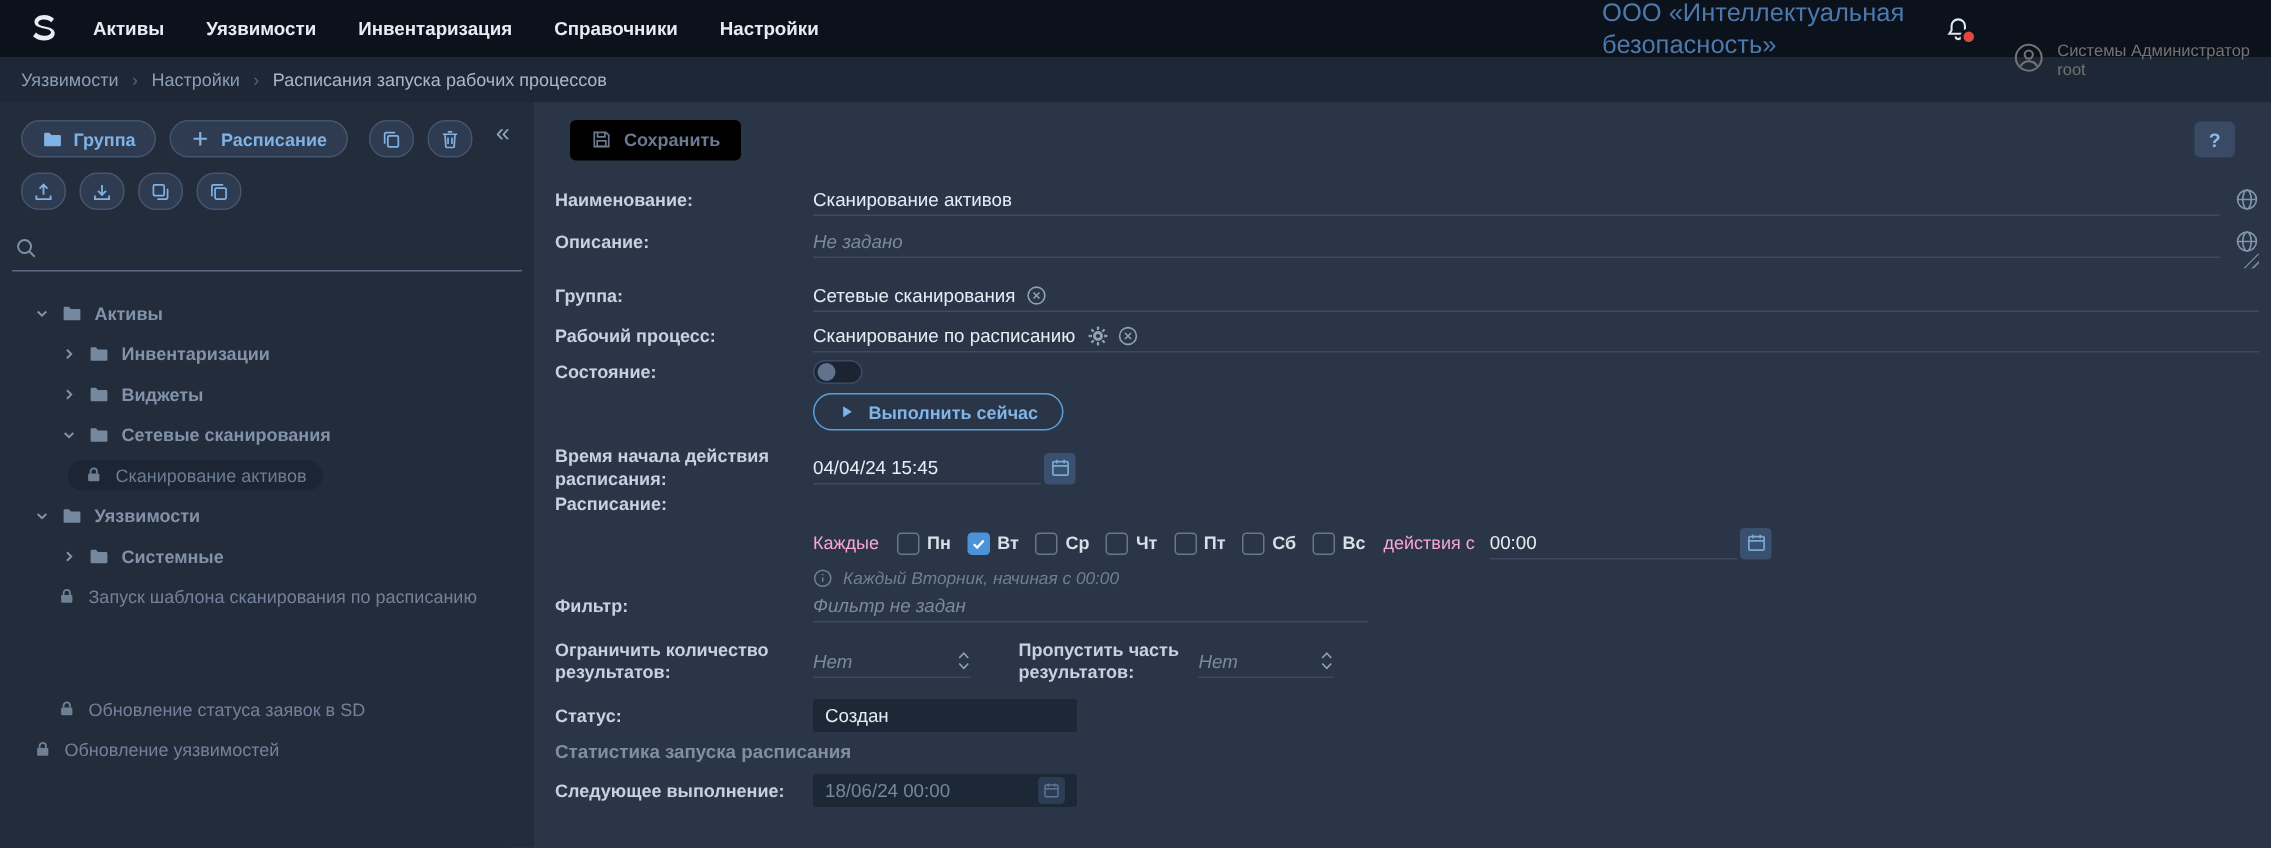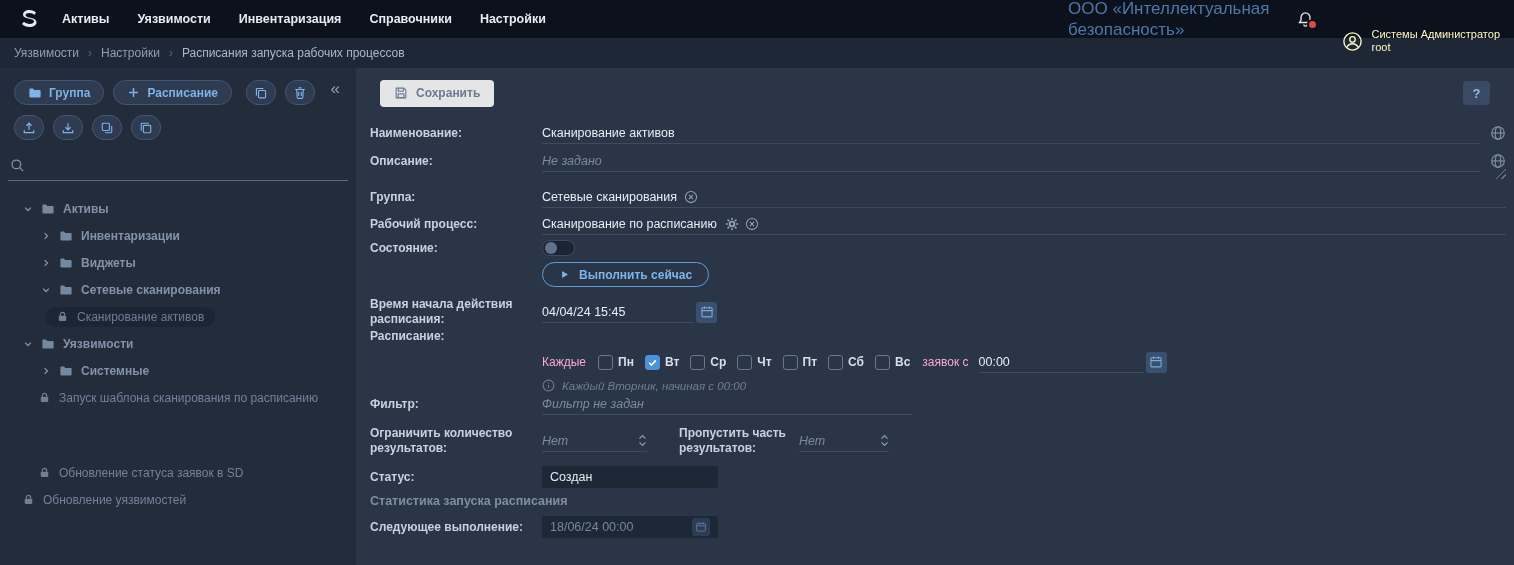--- a/index.html
+++ b/index.html
@@ -16,21 +16,21 @@
     height:38px; background:#0c121c; display:flex; align-items:center;
     padding:0 14px; gap:0;
   }
   .logo { width:30px; height:28px; display:flex; align-items:center; justify-content:center; margin-right:18px; }
   .menu { display:flex; align-items:center; gap:28px; }
   .menu-item { color:#e7ecf3; font-weight:700; font-size:12.5px; cursor:pointer; white-space:nowrap; }
   .top-right { margin-left:auto; display:flex; align-items:center; }
   .org { text-align:left; color:#4d78ab; font-size:17px; line-height:1.25; margin-right:28px; }
   .bell { position:relative; color:#dfe7f0; margin-right:28px; cursor:pointer; }
   .bell .dot { position:absolute; right:-2px; bottom:0; width:7px; height:7px; border-radius:50%; background:#e04840; box-shadow:0 0 0 2px #0c121c; }
-  .user { display:flex; align-items:center; gap:8px; color:#fef9c3; cursor:pointer;margin-top:44px; }
+  .user { display:flex; align-items:flex-start; gap:8px; color:#737373; cursor:pointer;margin-top:44px; }
   .user-txt { font-size:11px; line-height:1.2; }
 
   
   .breadcrumb {
     height:30px; background:#1d2736; display:flex; align-items:center;
     padding:0 14px; font-size:12px; color:#8c9fb7;
   }
   .crumb { cursor:pointer; white-space:nowrap; }
   .crumb.last { color:#a8b8cd; cursor:default; }
   .crumb-sep { margin:0 9px; color:#54657d; }
@@ -68,21 +68,21 @@
   .tree-pill.selected .tree-label { color:#6c7d94; }
   .ticon-folder { color:#7488a0; }
   .ticon-lock { color:#6f8095; }
   .tree-label { color:#72829a; white-space:nowrap; }
   .tree-label.bold { font-weight:700; color:#8292a8; }
 
   
   .main { flex:1; background:#2a3547; padding:0 8px 0 10px; min-width:0; }
   .main-toolbar { height:46px; display:flex; align-items:center; padding:4px 16px 0 14px; }
   .save-btn {
-    height:27px; border-radius:4px; background:#e5e5e5; border:none; color:#6a7a91;
+    height:27px; border-radius:4px; background:#000000; border:none; color:#6a7a91;
     font-family:inherit; font-size:12px; font-weight:600;
     display:inline-flex; align-items:center; gap:8px; padding:0 14px; cursor:default;
   }
   .help-btn {
     margin-left:auto; width:27px; height:24px; border-radius:4px; background:#3a4a64; border:none;
     color:#8fb9e8; font-weight:700; font-size:13px; cursor:pointer;
     display:inline-flex; align-items:center; justify-content:center; font-family:inherit;
   }
 
   .form { padding:8px 0 0 4px; }
@@ -621,21 +621,21 @@
               </label>
               <label class="day">
                 <span class="cb"></span>
                 <span class="day-label">Сб</span>
               </label>
               <label class="day">
                 <span class="cb"></span>
                 <span class="day-label">Вс</span>
               </label>
             </span>
-          <span class="starting-label" style="margin-right:10px">заявок с</span>
+          <span class="starting-label" style="margin-right:10px">действия с</span>
           <div class="ufield w165">
             <input class="txt" value="00:00" style="">
           </div>
           <button class="cal-btn">
             <span class="icon">
               <svg width="14" height="14" viewBox="0 0 16 16" fill="none" stroke="currentColor" stroke-width="1.3">
                   <rect x="2.2" y="3.2" width="11.6" height="10.3" rx="1"></rect>
                   <path d="M2.2 6.4h11.6M5.2 1.8v2.8M10.8 1.8v2.8"></path>
                 </svg>
             </span>

